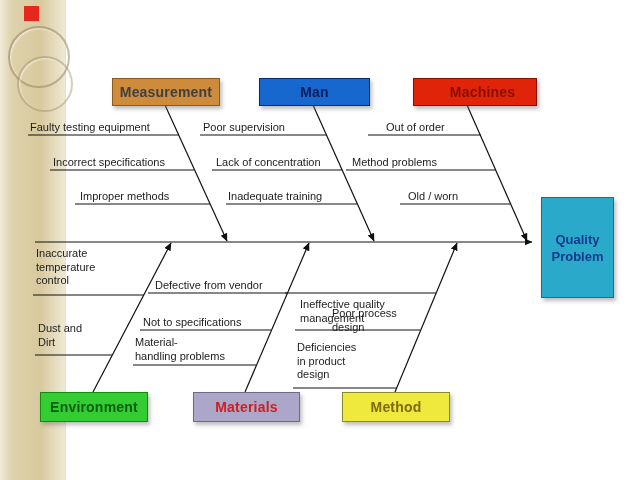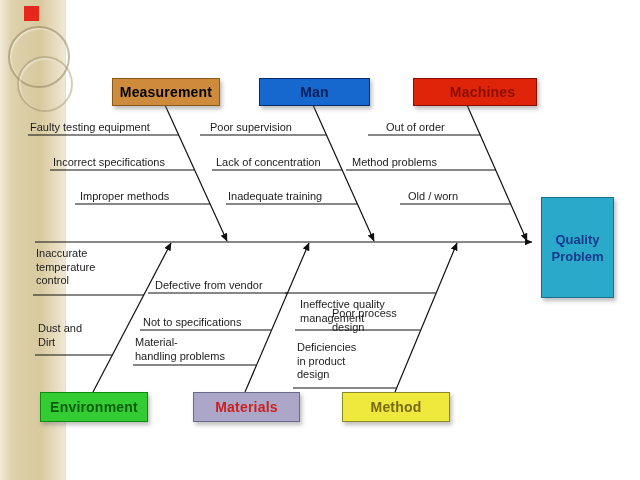--- a/index.html
+++ b/index.html
@@ -76,39 +76,39 @@
       <line x1="148" y1="293" x2="287" y2="293"></line>
       <line x1="140" y1="330" x2="271" y2="330"></line>
       <line x1="133" y1="365" x2="256" y2="365"></line>
 
       <line x1="285" y1="293" x2="436" y2="293"></line>
       <line x1="295" y1="330" x2="420" y2="330"></line>
       <line x1="293" y1="388" x2="396" y2="388"></line>
     </g>
   </svg>
 
-  <div class="cat-box" style="left: 112px; top: 78px; width: 106px; height: 26px; background: rgb(206, 139, 60); color: #000000; border-color: rgb(138, 90, 26);">Measurement</div>
+  <div class="cat-box" style="left: 112px; top: 78px; width: 106px; height: 26px; background: rgb(206, 139, 60); color: #404040; border-color: rgb(138, 90, 26);">Measurement</div>
 
   <div class="cat-box" style="left: 259px; top: 78px; width: 109px; height: 26px; background: rgb(22, 104, 206); color: rgb(10, 32, 96); border-color: rgb(10, 42, 110);">Man</div>
 
   <div class="cat-box" style="left: 413px; top: 78px; width: 107px; height: 26px; background: rgb(223, 36, 9); color: rgb(138, 15, 0); border-color: rgb(138, 15, 0); padding-left: 15px;">Machines</div>
 
   <div class="cat-box" style="left: 40px; top: 392px; width: 106px; height: 28px; background: rgb(51, 204, 51); color: rgb(10, 92, 10); border-color: rgb(17, 138, 17);">Environment</div>
 
   <div class="cat-box" style="left: 193px; top: 392px; width: 105px; height: 28px; background: rgb(172, 167, 201); color: rgb(204, 32, 32); border-color: rgb(106, 106, 138);">Materials</div>
 
   <div class="cat-box" style="left: 342px; top: 392px; width: 106px; height: 28px; background: rgb(239, 233, 62); color: rgb(122, 106, 16); border-color: rgb(138, 138, 42);">Method</div>
 
   <div class="effect-box" style="left: 541px; top: 197px; width: 71px; height: 99px; background: rgb(43, 169, 203); color: rgb(21, 57, 140); border-color: rgb(23, 112, 142);">Quality Problem</div>
 
   <div class="cause" style="left:30px;top:121px;">Faulty testing equipment</div>
   <div class="cause" style="left:53px;top:156px;">Incorrect specifications</div>
   <div class="cause" style="left:80px;top:190px;">Improper methods</div>
 
-  <div class="cause" style="left:210px;top:121px;">Poor supervision</div>
+  <div class="cause" style="left:203px;top:121px;">Poor supervision</div>
   <div class="cause" style="left:216px;top:156px;">Lack of concentration</div>
   <div class="cause" style="left:228px;top:190px;">Inadequate training</div>
 
   <div class="cause" style="left:386px;top:121px;">Out of order</div>
   <div class="cause" style="left:352px;top:156px;">Method problems</div>
   <div class="cause" style="left:408px;top:190px;">Old / worn</div>
 
   <div class="cause" style="left:36px;top:247px;">Inaccurate
 temperature
 control</div>

